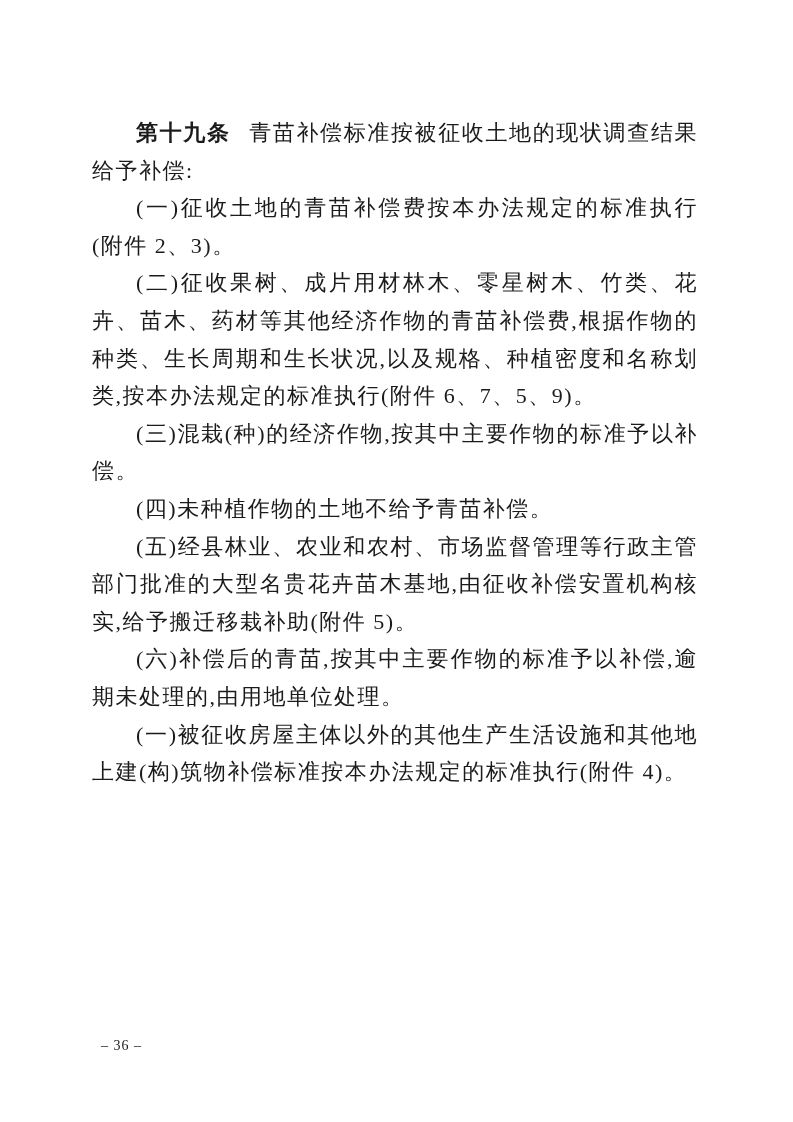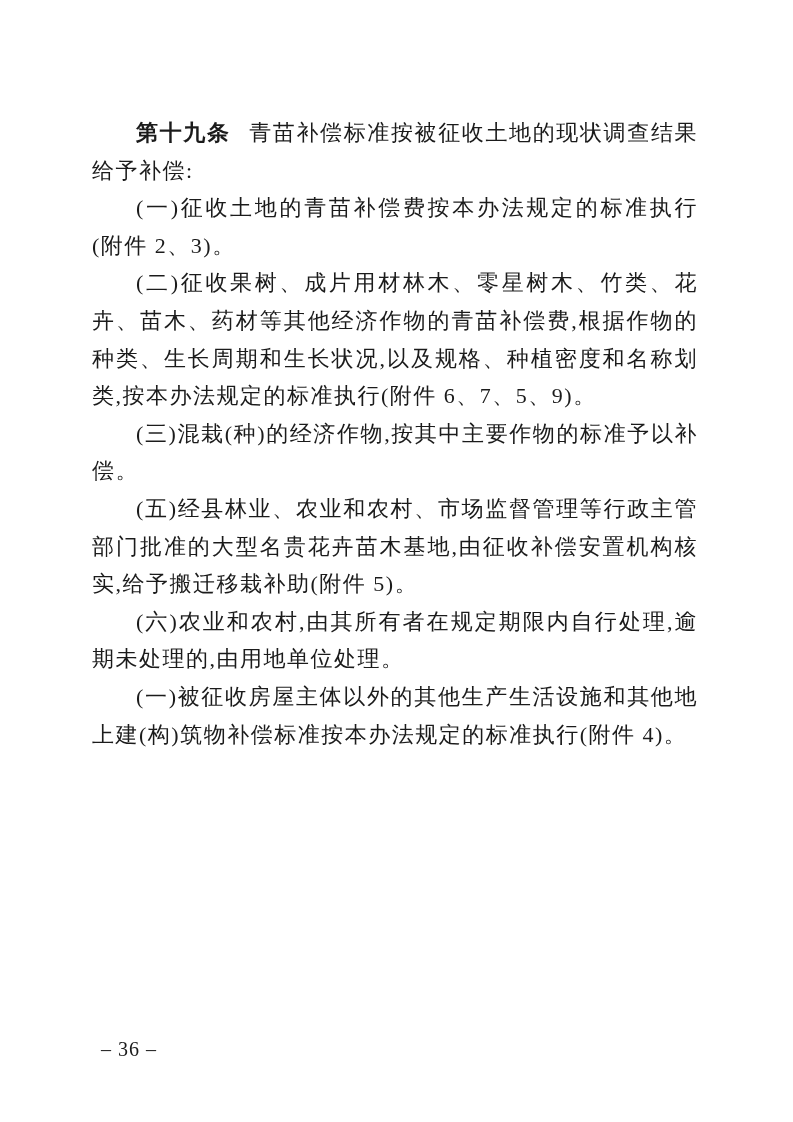--- a/index.html
+++ b/index.html
@@ -32,43 +32,44 @@
     text-indent: 44px;
   }
   .article-heading {
     font-weight: bold;
     margin-right: 0.85em;
   }
   .page-number {
     position: absolute;
     left: 101px;
     top: 1038px;
-    font-size: 20px;
+    font-size: 14px;
     letter-spacing: 1px;
     color: #1b1b1b;
   }
 </style>
 </head>
 <body>
 
 <div class="page">
   <div class="content">
 
     <p class="para"><span class="article-heading">第十九条</span><span>青苗补偿标准按被征收土地的现状调查结果给予补偿:</span></p>
 
     <p class="para">(一)征收土地的青苗补偿费按本办法规定的标准执行(附件 2、3)。</p>
 
     <p class="para">(二)征收果树、成片用材林木、零星树木、竹类、花卉、苗木、药材等其他经济作物的青苗补偿费,根据作物的种类、生长周期和生长状况,以及规格、种植密度和名称划类,按本办法规定的标准执行(附件 6、7、5、9)。</p>
 
     <p class="para">(三)混栽(种)的经济作物,按其中主要作物的标准予以补偿。</p>
 
+    <p class="para">(四)未种植作物的土地不给予青苗补偿。</p>
 
     <p class="para">(五)经县林业、农业和农村、市场监督管理等行政主管部门批准的大型名贵花卉苗木基地,由征收补偿安置机构核实,给予搬迁移栽补助(附件 5)。</p>
 
-    <p class="para">(六)农业和农村,由其所有者在规定期限内自行处理,逾期未处理的,由用地单位处理。</p>
+    <p class="para">(六)补偿后的青苗,按其中主要作物的标准予以补偿,逾期未处理的,由用地单位处理。</p>
 
 
     <p class="para">(一)被征收房屋主体以外的其他生产生活设施和其他地上建(构)筑物补偿标准按本办法规定的标准执行(附件 4)。</p>
 
 
 
 
   </div>
 
   <div class="page-number">– 36 –</div>

